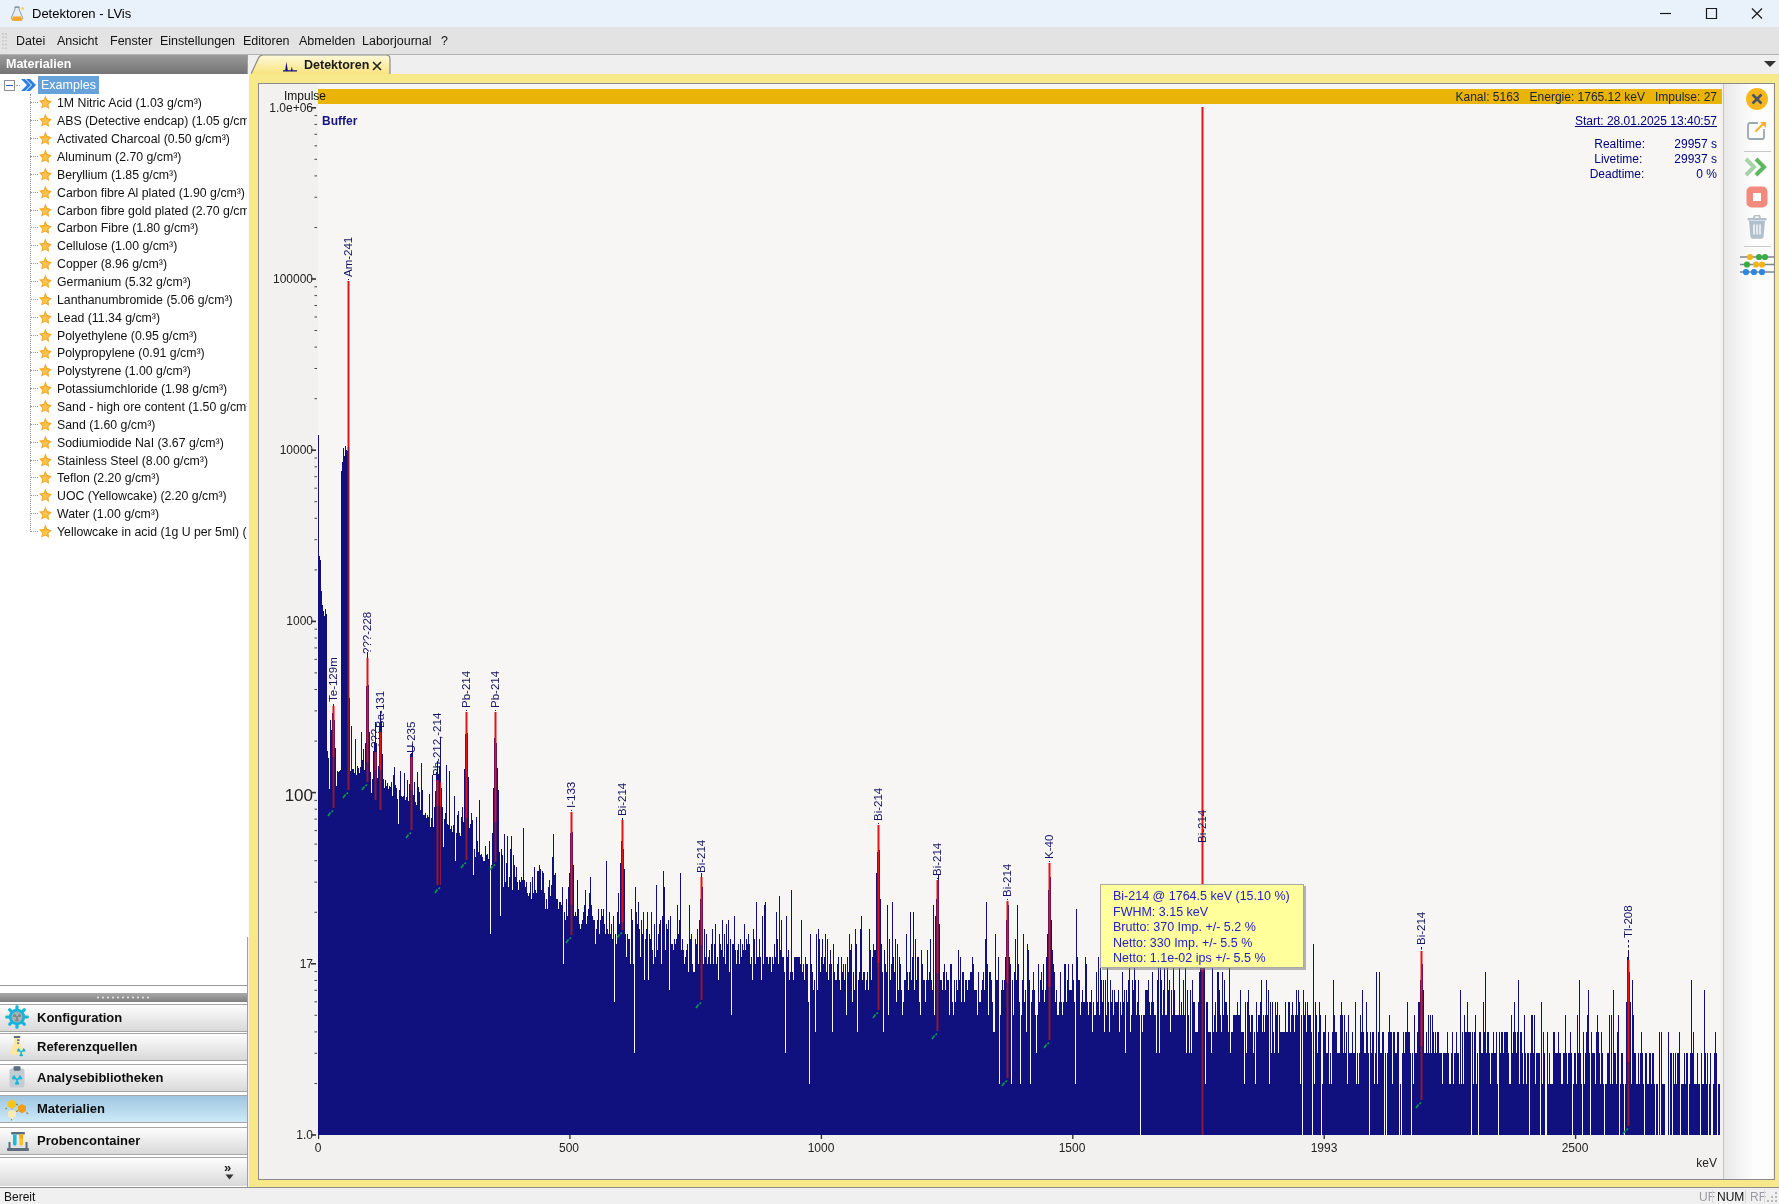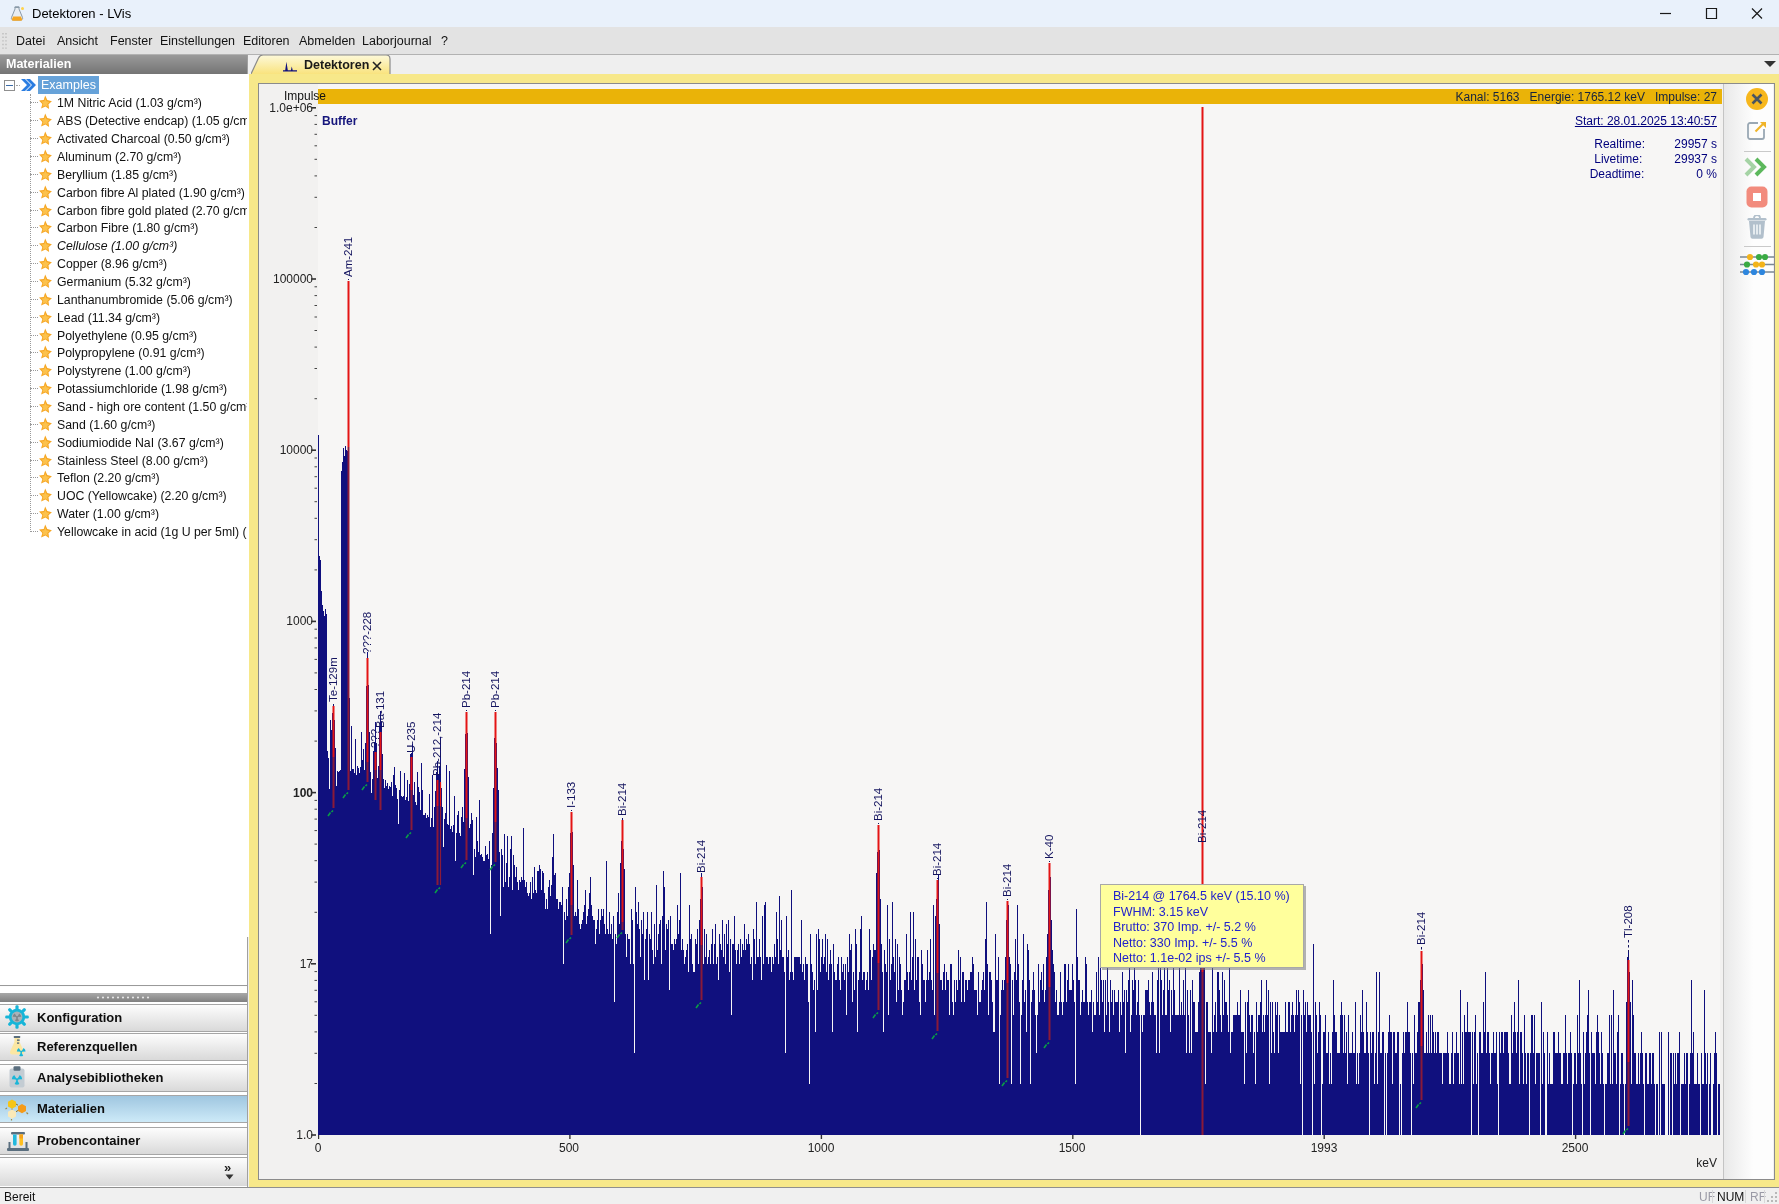--- a/index.html
+++ b/index.html
@@ -138,21 +138,21 @@
         <path d="M7.1 3.2l1.4 3 3 0.8-2.2 2 0.4 3.1-2.4-1.7-2.8 1.3 0.8-2.9-2-2.4 3-0.2z" fill="#fcc24d"></path>
       </svg>
 <span style="position:absolute;left:57px;">Carbon Fibre (1.80 g/cm³)</span>
     </div>
 <div class="abs trow" style="top:163.2px;">
 <div style="position:absolute;left:30px;top:8px;width:8px;height:1px;border-top:1px dotted #9a9a9a;"></div>
 <svg width="15" height="15" viewBox="0 0 15 15" style="position:absolute;left:38px;top:1px;">
         <path d="M7.2 0.5L9.3 5l4.6 1.2-3.4 3 0.6 4.8-3.7-2.6-4.3 2 1.2-4.5L1 5.4l4.7-0.3z" fill="#f6a623"></path>
         <path d="M7.1 3.2l1.4 3 3 0.8-2.2 2 0.4 3.1-2.4-1.7-2.8 1.3 0.8-2.9-2-2.4 3-0.2z" fill="#fcc24d"></path>
       </svg>
-<span style="position:absolute;left:57px;font-style:italic;">Cellulose (1.00 g/cm³)</span>
+<span style="position:absolute;left:57px;">Cellulose (1.00 g/cm³)</span>
     </div>
 <div class="abs trow" style="top:181.0px;">
 <div style="position:absolute;left:30px;top:8px;width:8px;height:1px;border-top:1px dotted #9a9a9a;"></div>
 <svg width="15" height="15" viewBox="0 0 15 15" style="position:absolute;left:38px;top:1px;">
         <path d="M7.2 0.5L9.3 5l4.6 1.2-3.4 3 0.6 4.8-3.7-2.6-4.3 2 1.2-4.5L1 5.4l4.7-0.3z" fill="#f6a623"></path>
         <path d="M7.1 3.2l1.4 3 3 0.8-2.2 2 0.4 3.1-2.4-1.7-2.8 1.3 0.8-2.9-2-2.4 3-0.2z" fill="#fcc24d"></path>
       </svg>
 <span style="position:absolute;left:57px;">Copper (8.96 g/cm³)</span>
     </div>
 <div class="abs trow" style="top:198.9px;">
@@ -403,21 +403,21 @@
     <span style="position:absolute;right:5px;top:1px;">Kanal: 5163&nbsp;&nbsp;&nbsp;Energie: 1765.12 keV&nbsp;&nbsp;&nbsp;Impulse: 27</span>
   </div>
 <span class="abs" style="left:264px;top:89px;font-size:12px;color:#111;margin-left:20px;">Impulse</span>
 <span class="abs" style="left:322px;top:114px;font-size:12px;font-weight:bold;color:#16167c;">Buffer</span>
 <div class="abs rinfo" style="right:62px;top:114px;text-decoration:underline;">Start: 28.01.2025 13:40:57</div>
 <div class="abs rinfo" style="right:62px;top:137px;text-align:right;line-height:15px;">Realtime:		29957 s<br>Livetime:		29937 s<br>Deadtime:		0 %</div>
 <div class="abs" style="right:1466px;top:101px;font-size:12px;color:#222;">1.0e+06</div>
 <div class="abs" style="right:1466px;top:272px;font-size:12px;color:#222;">100000</div>
 <div class="abs" style="right:1466px;top:443px;font-size:12px;color:#222;">10000</div>
 <div class="abs" style="right:1466px;top:614px;font-size:12px;color:#222;">1000</div>
-<div class="abs" style="right:1466px;top:786px;font-size:12px;color:#222;font-weight:bold;">100</div>
+<div class="abs" style="right:1466px;top:786px;font-size:17px;color:#222;">100</div>
 <div class="abs" style="right:1466px;top:957px;font-size:12px;color:#222;">17</div>
 <div class="abs" style="right:1466px;top:1128px;font-size:12px;color:#222;">1.0</div>
 <svg class="abs" style="left:305px;top:105px" width="13" height="1032">
     <path d="M6 1030.0h5" stroke="#333" stroke-width="1.6"></path>
     <path d="M6 858.8h5" stroke="#333" stroke-width="1.6"></path>
     <path d="M6 687.6h5" stroke="#333" stroke-width="1.6"></path>
     <path d="M6 516.4h5" stroke="#333" stroke-width="1.6"></path>
     <path d="M6 345.2h5" stroke="#333" stroke-width="1.6"></path>
     <path d="M6 174.0h5" stroke="#333" stroke-width="1.6"></path>
     <path d="M6 2.8h5" stroke="#333" stroke-width="1.6"></path>

